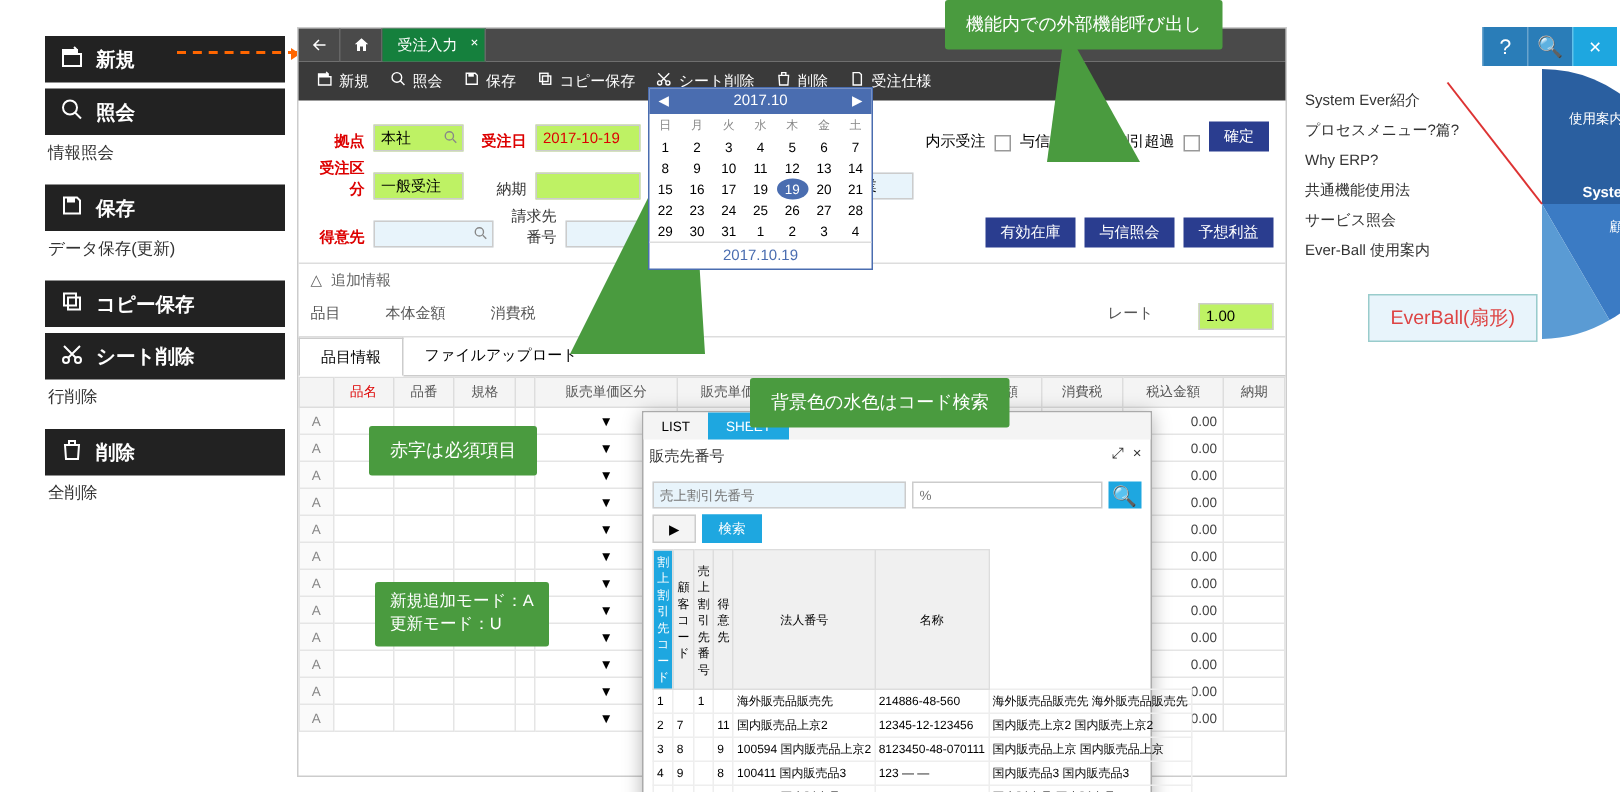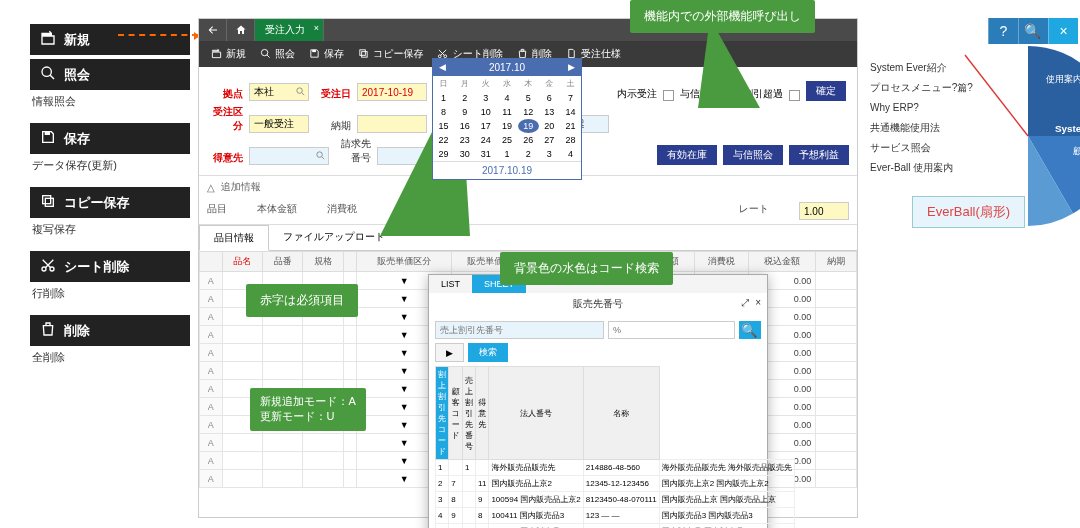--- a/index.html
+++ b/index.html
@@ -16,21 +16,21 @@
 .tabbar .home svg{width:12px;height:12px;fill:#fff}
 .tabbar .tab{padding:0 18px 0 10px;background:#15803d;display:flex;align-items:center;font-size:10px;position:relative;border-right:1px solid #666}
 .tabbar .tab .x{position:absolute;right:4px;top:4px;font-size:9px}
 .toolbar{height:26px;background:#3a3a3a;display:flex;align-items:center;color:#fff;padding:0 6px;gap:2px}
 .tb-item{display:flex;align-items:center;gap:4px;font-size:10px;padding:0 6px;height:100%;cursor:pointer}
 .tb-item svg{width:11px;height:11px;fill:#fff}
 .form-area{padding:6px 8px;border-bottom:1px solid #ddd}
 .form-row{display:flex;align-items:flex-end;gap:6px;margin-bottom:4px;font-size:10px}
 .lbl{width:36px;text-align:right;color:#333}
 .lbl.red{color:#d00;font-weight:bold}
-.fld{height:18px;border:1px solid #ccc;padding:0 4px;background:#fef9c3;font-size:10px}
+.fld{height:18px;border:1px solid #ccc;padding:0 4px;background:#bef264;font-size:10px}
 .fld.search{background:#e8f4fb}
 .fld.search:after{content:"";}
 .search-wrap{position:relative;display:inline-block}
 .search-wrap svg{position:absolute;right:3px;top:3px;width:11px;height:11px;fill:#888}
 .btn-blue{background:#2a3d8f;color:#fff;border:none;padding:3px 10px;font-size:10px;cursor:pointer}
 .cal{position:absolute;left:432px;top:58px;width:150px;background:#fff;border:1px solid #4a6db0;z-index:5;font-size:9px}
 .cal-head{background:#4a6db0;color:#fff;text-align:center;padding:3px;position:relative;font-size:10px}
 .cal-head .nav{position:absolute;top:3px;font-size:9px;cursor:pointer}
 .cal-head .nav.l{left:6px}.cal-head .nav.r{right:6px}
 .cal-grid{display:grid;grid-template-columns:repeat(7,1fr);text-align:center}
@@ -48,21 +48,21 @@
 .grid th{background:#f4f4f4;border:1px solid #ddd;padding:3px 4px;font-weight:normal;color:#555}
 .grid th.red{color:#d00}
 .grid td{border:1px solid #e5e5e5;padding:2px 4px;height:18px}
 .grid td.mode{color:#888;text-align:center;background:#fafafa}
 .grid td.num{text-align:right;color:#444}
 .grid-wrap{height:280px;overflow:auto}
 .dialog{position:absolute;left:428px;top:274px;width:340px;background:#fff;border:1px solid #aaa;box-shadow:0 2px 12px rgba(0,0,0,.3);z-index:6;font-size:9px}
 .dlg-tabs{display:flex;background:#f4f4f4;font-size:9px}
 .dlg-tabs div{padding:4px 12px;cursor:pointer}
 .dlg-tabs .on{background:#1ea7e0;color:#fff}
-.dlg-title{text-align:center;padding:4px;font-size:10px;color:#333;position:relative}
+.dlg-title{padding:4px;font-size:10px;color:#333;position:relative}
 .dlg-title .close{position:absolute;right:6px;top:4px;display:flex;gap:6px}
 .dlg-body{padding:6px}
 .dlg-search{display:flex;gap:4px;margin-bottom:4px}
 .dlg-search input{flex:1;height:18px;border:1px solid #ccc;background:#e8f4fb;padding:0 4px;font-size:9px}
 .dlg-search .go{width:22px;background:#1ea7e0;color:#fff;border:none}
 .dlg-btns{display:flex;gap:4px;margin-bottom:4px}
 .dlg-btns button{padding:2px 10px;font-size:9px;border:1px solid #ccc;background:#f4f4f4}
 .dlg-btns .primary{background:#1ea7e0;color:#fff;border-color:#1ea7e0}
 .dlg-grid{width:100%;border-collapse:collapse;font-size:8px}
 .dlg-grid th{background:#f0f0f0;border:1px solid #ddd;padding:2px;font-weight:normal}
@@ -114,21 +114,20 @@
         <span>保存</span>
       </div>
       <div class="lp-desc">データ保存(更新)</div>
       <div class="lp-btn">
         <span><svg viewBox="0 0 24 24">
             <rect x="4" y="4" width="12" height="12" fill="none" stroke="currentColor" stroke-width="2"></rect>
             <rect x="8" y="8" width="12" height="12" fill="none" stroke="currentColor" stroke-width="2"></rect>
           </svg></span>
         <span>コピー保存</span>
       </div>
-      <div class="lp-desc">複写保存</div>
       <div class="lp-btn">
         <span><svg viewBox="0 0 24 24">
             <circle cx="6" cy="18" r="3" fill="none" stroke="currentColor" stroke-width="2"></circle>
             <circle cx="18" cy="18" r="3" fill="none" stroke="currentColor" stroke-width="2"></circle>
             <path d="M8 16L20 4M16 16L4 4" stroke="currentColor" stroke-width="2"></path>
           </svg></span>
         <span>シート削除</span>
       </div>
       <div class="lp-desc">行削除</div>
       <div class="lp-btn">

